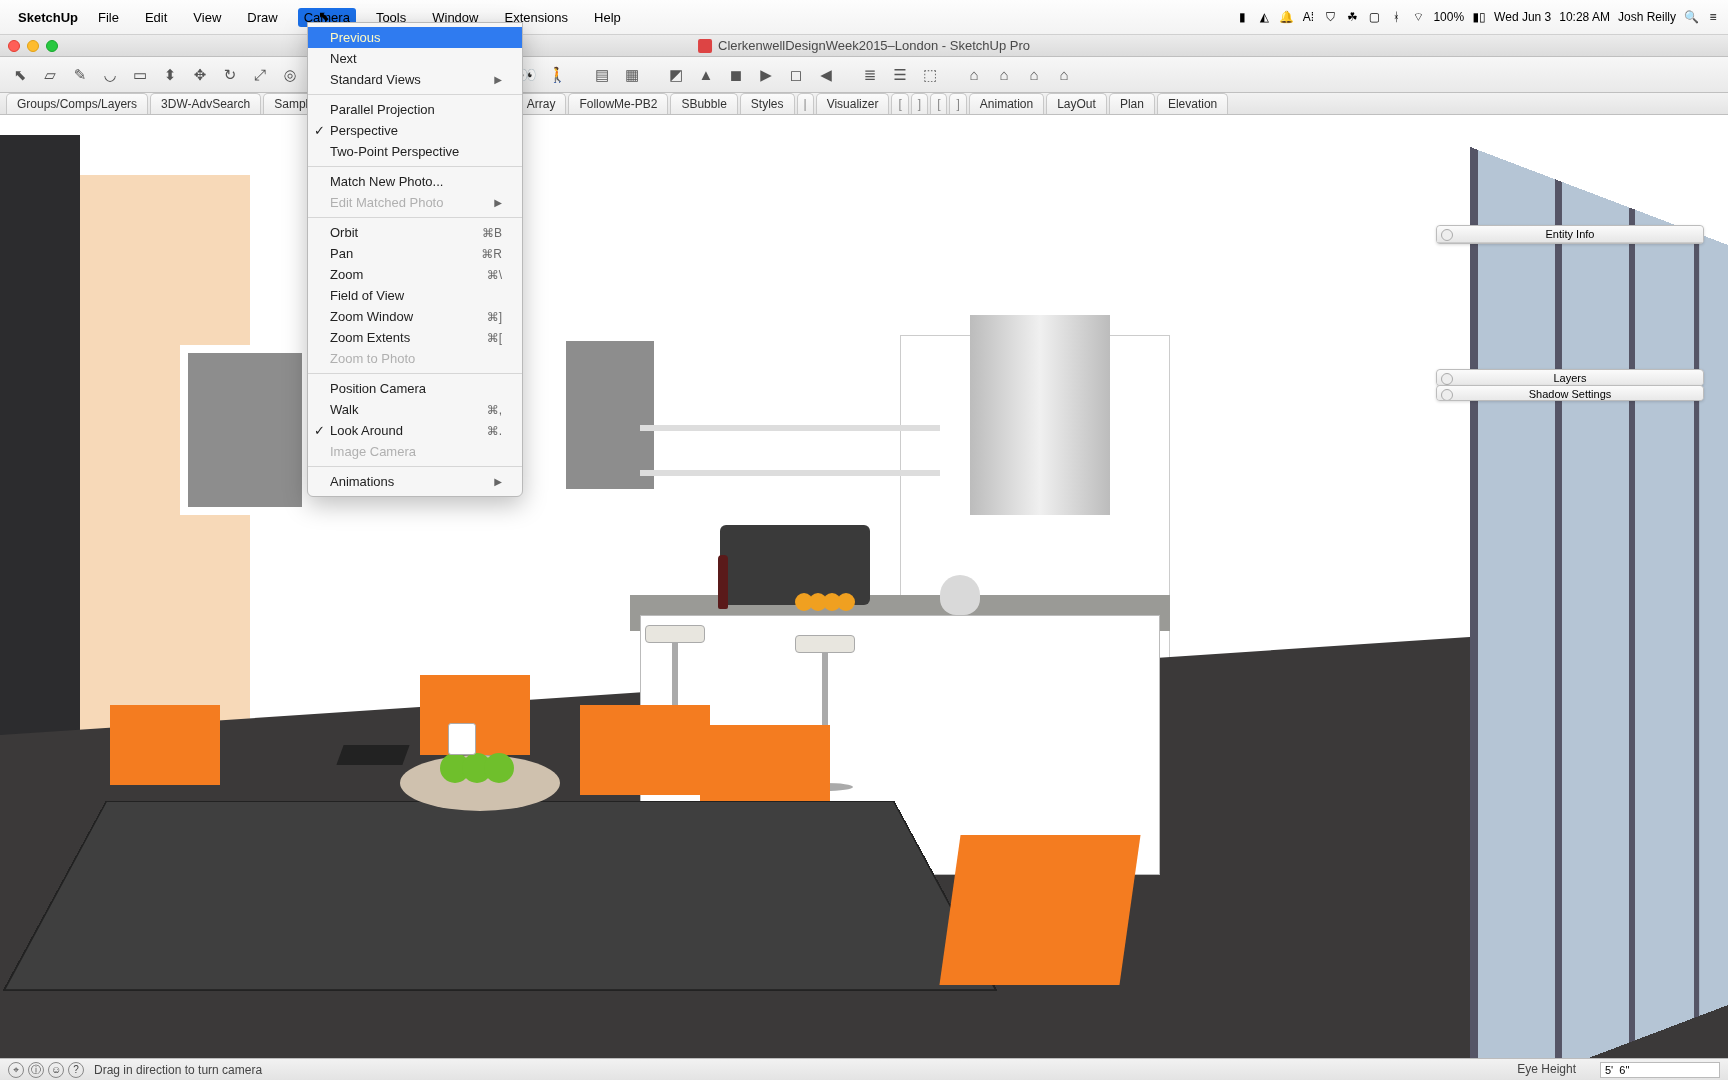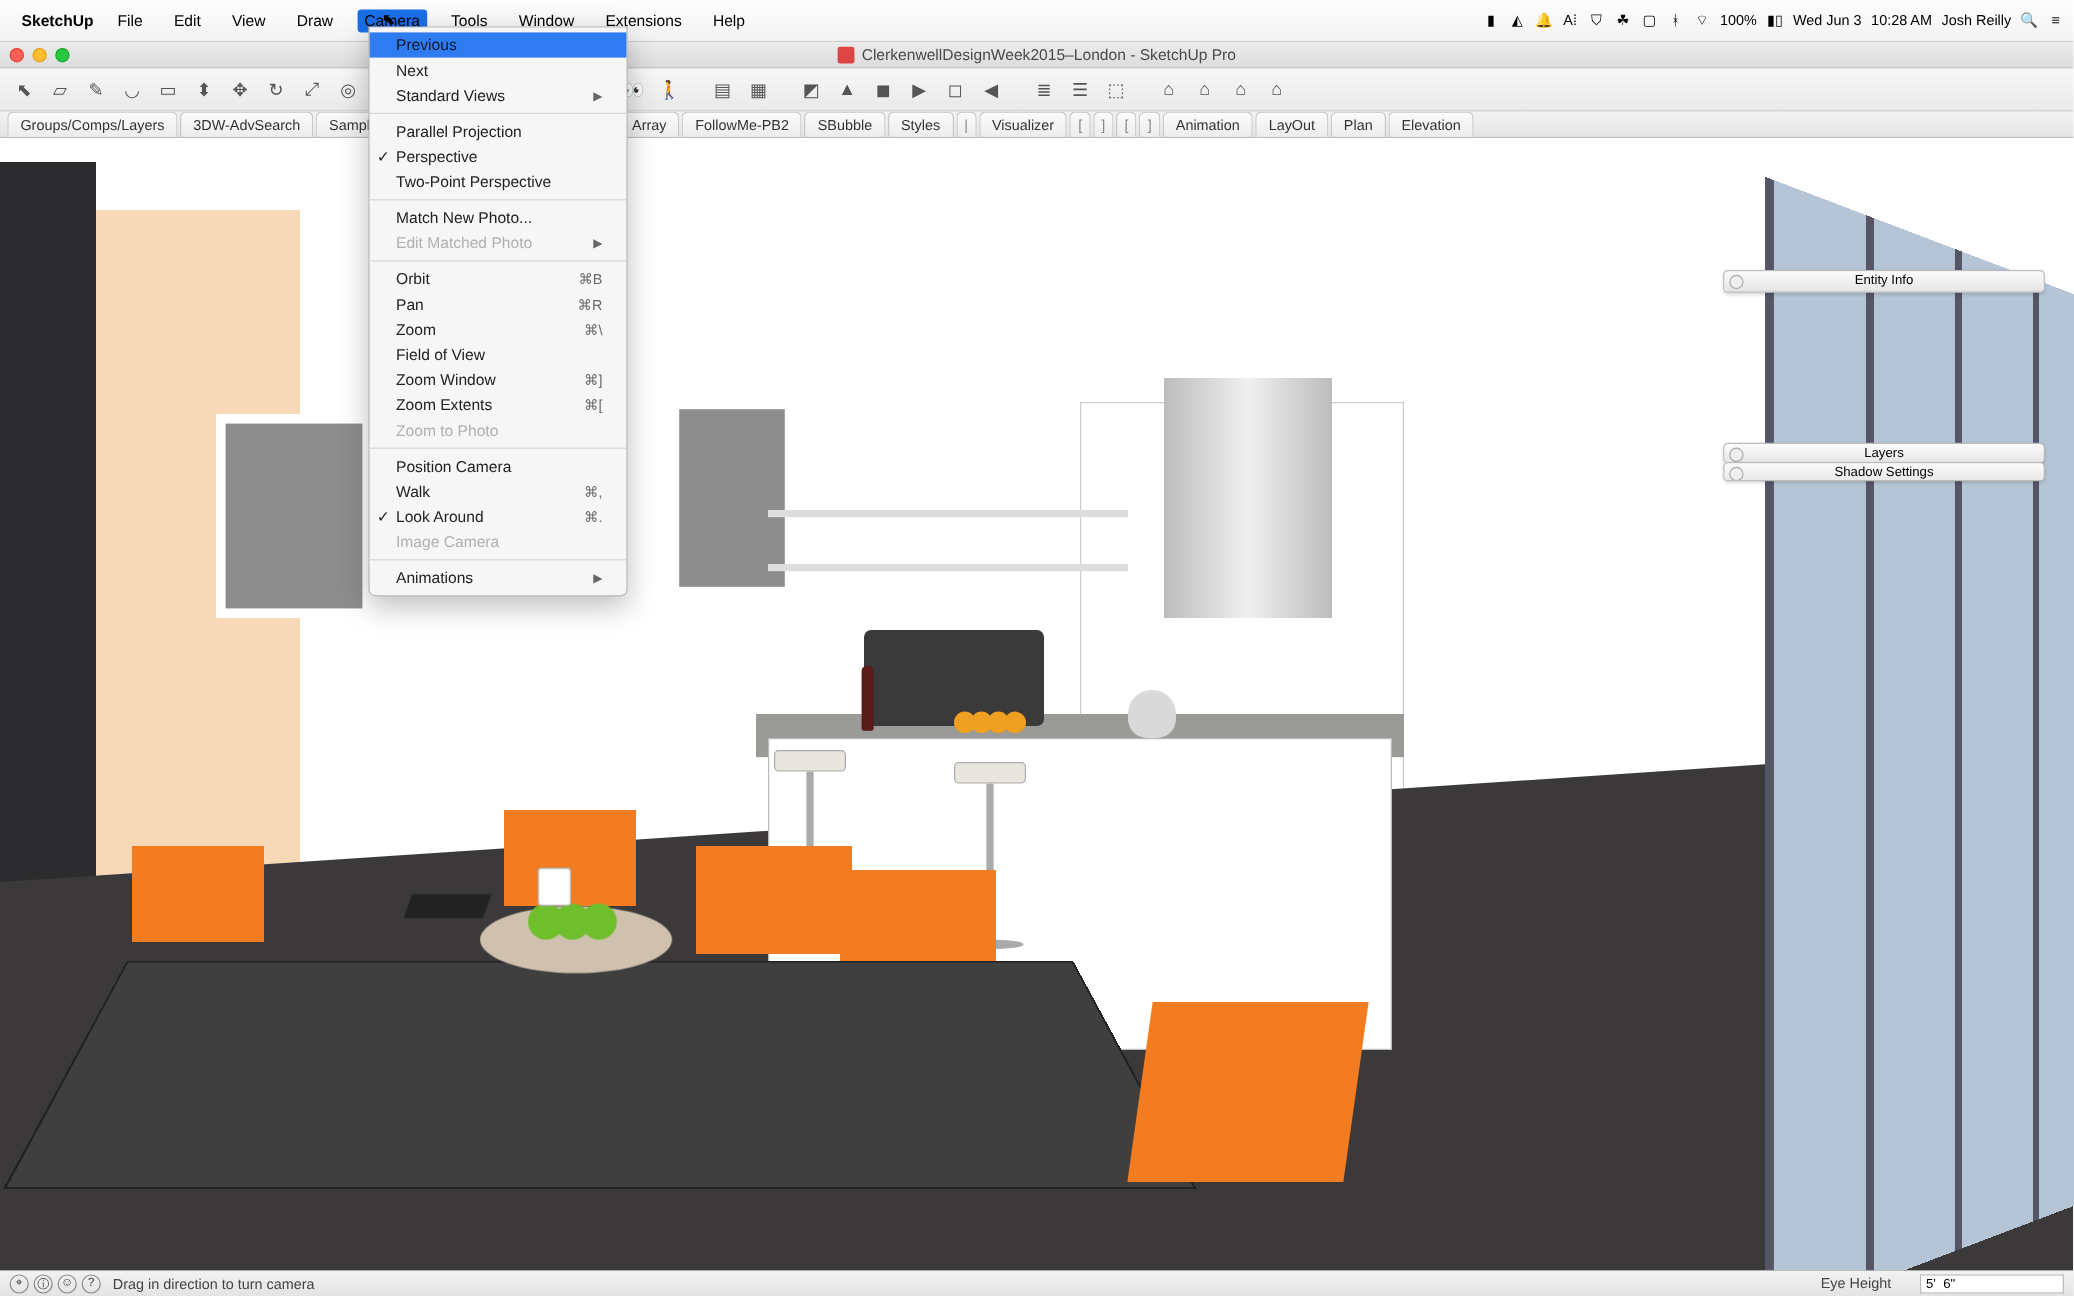--- a/index.html
+++ b/index.html
@@ -71,21 +71,21 @@
 .s2 { left: 790px; top: 520px; }
 .espresso { position: absolute; left: 720px; top: 410px; width: 150px; height: 80px; background: #3a3a3a; border-radius: 6px; }
 .kettle { position: absolute; left: 940px; top: 460px; width: 40px; height: 40px; background: #d9d9d9; border-radius: 50% 50% 40% 40%; }
 .wine { position: absolute; left: 718px; top: 440px; width: 10px; height: 54px; background: #5a1a1a; border-radius: 4px 4px 2px 2px; }
 .fruitplate { position: absolute; left: 795px; top: 478px; width: 80px; height: 22px; }
 .fruitplate span { width: 18px; height: 18px; background: #f0a020; border-radius: 50%; display: inline-block; margin-right: -4px; }
 
 
 .dropdown { position: absolute; left: 307px; top: 22px; width: 216px; background: #f6f6f6; border: 1px solid #b9b9b9; border-radius: 0 0 6px 6px; box-shadow: 0 8px 24px rgba(0,0,0,.25); padding: 4px 0; font-size: 13px; z-index: 100; }
 .dd-item { display: flex; align-items: center; padding: 3px 20px 3px 22px; color: #222; position: relative; cursor: default; }
-.dd-item.highlight { background: #2f7bf0; color: #0f172a; }
+.dd-item.highlight { background: #2f7bf0; color: #fef9c3; }
 .dd-item.disabled { color: #b0b0b0; }
 .dd-item .check { position: absolute; left: 6px; }
 .dd-item .short { margin-left: auto; color: #6a6a6a; font-size: 12px; }
 .dd-item .sub { margin-left: auto; font-size: 10px; color: #666; }
 .dd-sep { height: 1px; background: #d6d6d6; margin: 4px 0; }
 
 
 .panel { position: absolute; right: 24px; width: 268px; background: #f3f3f3; border: 1px solid #bcbcbc; border-radius: 4px; font-size: 11px; box-shadow: 0 1px 3px rgba(0,0,0,.15); }
 .panel .pheader { background: linear-gradient(#fbfbfb,#e6e6e6); border-bottom: 1px solid #ccc; text-align: center; padding: 2px; position: relative; border-radius: 4px 4px 0 0; }
 .panel .pheader::before { content: ""; width: 10px; height: 10px; border: 1px solid #aaa; border-radius: 50%; position: absolute; left: 4px; top: 3px; background: #eee; }

